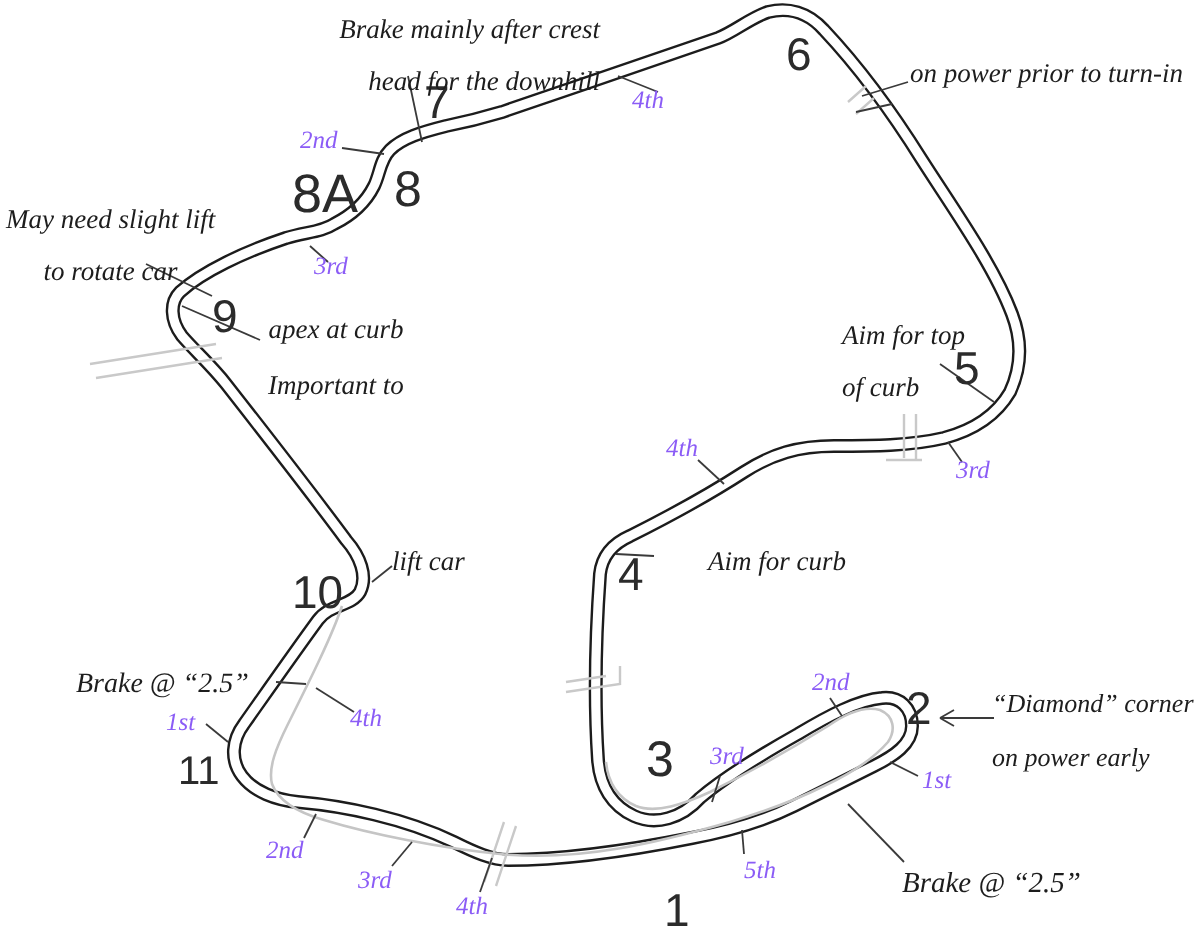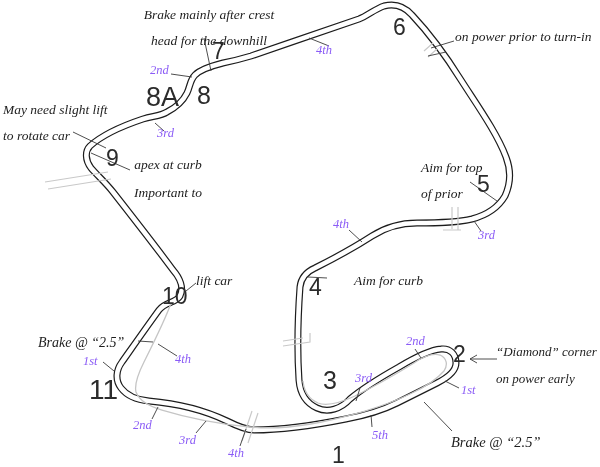--- a/index.html
+++ b/index.html
@@ -147,59 +147,59 @@
     </g>
   </svg>
 
   <div class="num" style="left:212px;top:40px;font-size:23px;">7</div>
   <div class="num" style="left:393px;top:16px;font-size:23px;">6</div>
   <div class="num" style="left:146px;top:84px;font-size:27px;">8A</div>
   <div class="num" style="left:197px;top:83px;font-size:25px;">8</div>
   <div class="num" style="left:106px;top:147px;font-size:23px;">9</div>
   <div class="num" style="left:477px;top:173px;font-size:23px;">5</div>
   <div class="num" style="left:309px;top:276px;font-size:23px;">4</div>
-  <div class="num" style="left:146px;top:285px;font-size:23px;margin-left:16px;">10</div>
-  <div class="num" style="left:89px;top:376px;font-size:28px;">11</div>
+  <div class="num" style="left:146px;top:285px;font-size:23px;">10</div>
+  <div class="num" style="left:89px;top:376px;font-size:20px;">11</div>
   <div class="num" style="left:323px;top:368px;font-size:25px;">3</div>
   <div class="num" style="left:453px;top:343px;font-size:23px;">2</div>
   <div class="num" style="left:332px;top:444px;font-size:23px;">1</div>
 
   <div class="gear" style="left:150px;top:64px;">2nd</div>
   <div class="gear" style="left:316px;top:44px;">4th</div>
   <div class="gear" style="left:157px;top:127px;">3rd</div>
   <div class="gear" style="left:478px;top:229px;">3rd</div>
   <div class="gear" style="left:333px;top:218px;">4th</div>
   <div class="gear" style="left:83px;top:355px;">1st</div>
   <div class="gear" style="left:175px;top:353px;">4th</div>
   <div class="gear" style="left:133px;top:419px;">2nd</div>
   <div class="gear" style="left:179px;top:434px;">3rd</div>
   <div class="gear" style="left:228px;top:447px;">4th</div>
   <div class="gear" style="left:372px;top:429px;">5th</div>
   <div class="gear" style="left:355px;top:372px;">3rd</div>
   <div class="gear" style="left:406px;top:335px;">2nd</div>
   <div class="gear" style="left:461px;top:384px;">1st</div>
 
-  <div class="note" style="left:131px;top:2px;width:156px;text-align:center;">
+  <div class="note" style="left:144px;top:2px;width:156px;text-align:right;">
     <div>Brake mainly after crest</div>
     <div>head for the downhill</div>
   </div>
   <div class="note" style="left:455px;top:24px;width:145px;text-align:left;">
     <div>on power prior to turn-in</div>
   </div>
-  <div class="note" style="left:3px;top:97px;text-align:left;">
+  <div class="note" style="left:3px;top:97px;text-align:center;">
     <div>May need slight lift</div>
     <div>to rotate car</div>
   </div>
   <div class="note" style="left:128px;top:151px;width:80px;text-align:center;line-height:28px;">
     <div>apex at curb</div>
     <div>Important to</div>
   </div>
   <div class="note" style="left:421px;top:155px;text-align:left;">
     <div>Aim for top</div>
-    <div>of prior</div>
+    <div>of curb</div>
   </div>
   <div class="note" style="left:330px;top:268px;margin-left:24px;">
     <div>Aim for curb</div>
   </div>
   <div class="note" style="left:196px;top:267px;line-height:27px;">
     <div>lift car</div>
   </div>
   <div class="note" style="left:38px;top:330px;font-size:14px;">
     <div>Brake @ “2.5”</div>
   </div>

